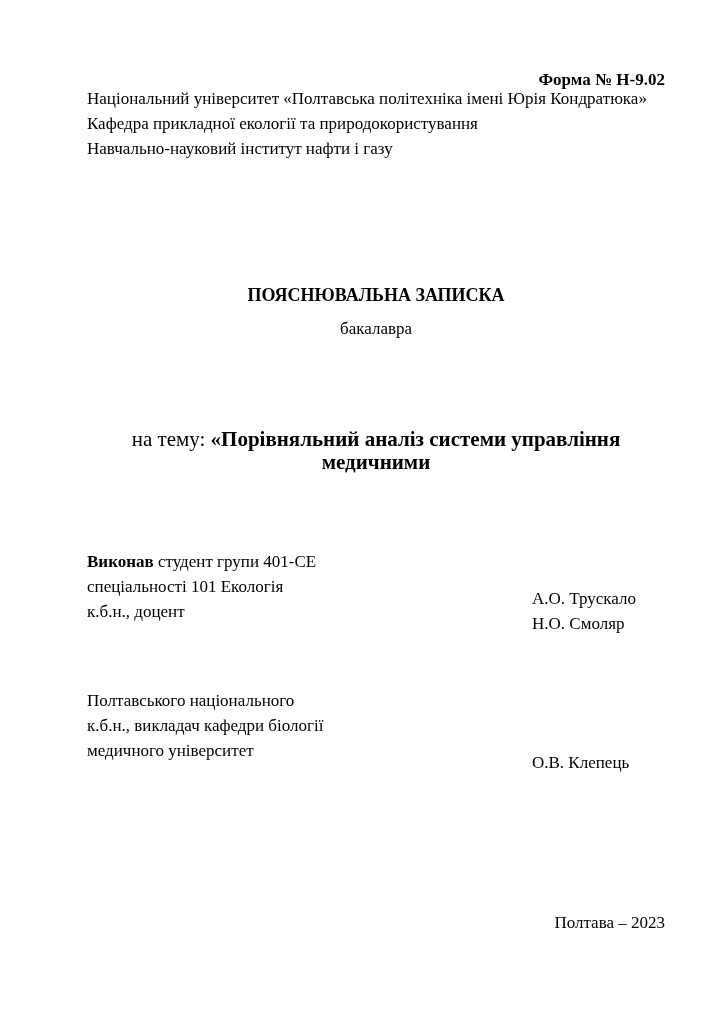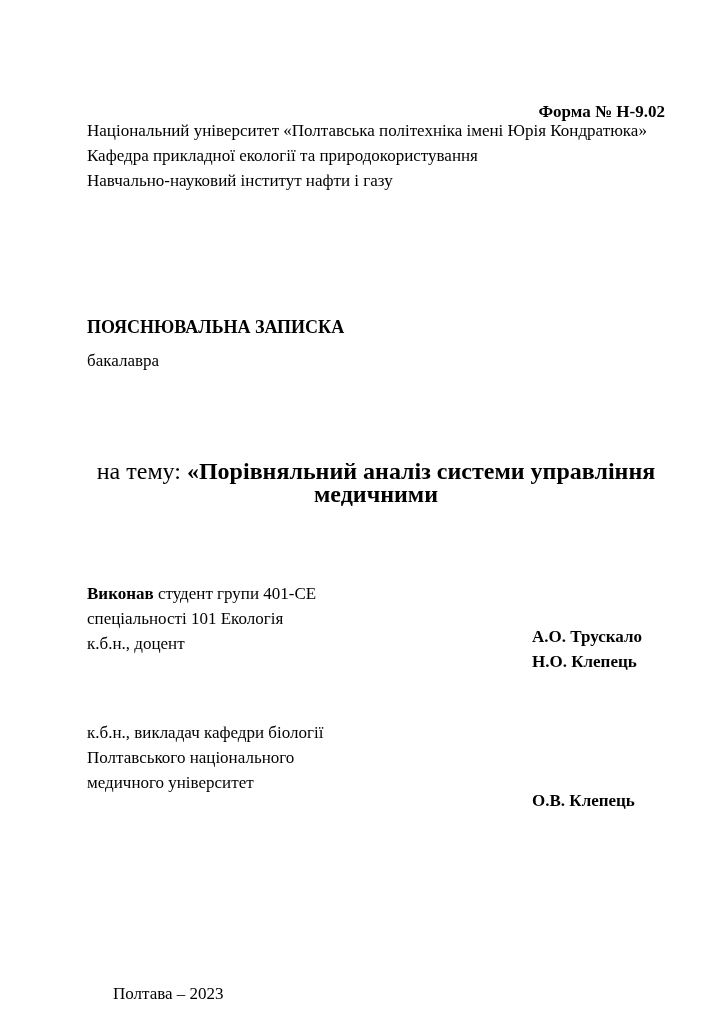--- a/index.html
+++ b/index.html
@@ -14,77 +14,77 @@
     background: #ffffff;
     color: #000000;
     font-family: "Liberation Serif", "DejaVu Serif", serif;
     font-size: 17px;
     overflow: hidden;
   }
   .block {
     position: absolute;
     left: 87px;
     right: 59px;
-    margin-top: 32px;
   }
   .bold { font-weight: bold; }
   .right { text-align: right; }
 
   .form-label {
     top: 69px;
     line-height: 21px;
     font-weight: bold;
   }
   .header-block {
     top: 86px;
     line-height: 25px;
     text-align: left;
   }
   .title-block {
     top: 284px;
+    text-align: center;
   }
   .doc-title {
     font-size: 18px;
     line-height: 22px;
     font-weight: bold;
   }
   .doc-subtitle1 {
     margin-top: 11px;
     line-height: 21px;
   }
   .doc-subtitle2 {
     margin-top: 12px;
     line-height: 21px;
   }
   .topic-block {
     top: 428px;
     text-align: center;
-    font-size: 24px;
+    font-size: 21px;
     line-height: 23px;
   }
   .topic-line2 {
     margin-top: 13px;
     font-weight: bold;
   }
   .topic-bold { font-weight: bold; }
 
   .executor-block { top: 549px; line-height: 25px; }
   .reviewer-block { top: 688px; line-height: 25px; }
   .row { position: relative; height: 25px; }
   .name {
     position: absolute;
     left: 445px;
-    top: 18px;
-    font-weight: bold;
+    top: 12px;
+    font-weight: normal;
     white-space: nowrap;
   }
   .footer {
-    top: 951px;
+    top: 912px;
     line-height: 21px;
-    text-align: left;
+    text-align: right;
     padding-left: 26px;
   }
 </style>
 </head>
 <body>
 
 <div class="page">
 
   <div class="block form-label right">Форма № Н-9.02</div>
 
@@ -108,30 +108,30 @@
   <div class="block executor-block">
     <div class="row">
       <span class="bold">Виконав</span><span> студент групи 401-СЕ</span>
     </div>
     <div class="row">
       <span>спеціальності 101 Екологія</span>
       <span class="name">А.О. Трускало</span>
     </div>
     <div class="row">
       <span>к.б.н., доцент</span>
-      <span class="name">Н.О. Клепець</span>
+      <span class="name">Н.О. Смоляр</span>
     </div>
   </div>
 
   <div class="block reviewer-block">
     <div class="row">
-      <span>к.б.н., викладач кафедри біології</span>
+      <span>Полтавського національного</span>
     </div>
     <div class="row">
-      <span>Полтавського національного</span>
+      <span>к.б.н., викладач кафедри біології</span>
     </div>
     <div class="row">
       <span>медичного університет</span>
       <span class="name">О.В. Клепець</span>
     </div>
   </div>
 
   <div class="block footer">Полтава – 2023</div>
 
 </div>

